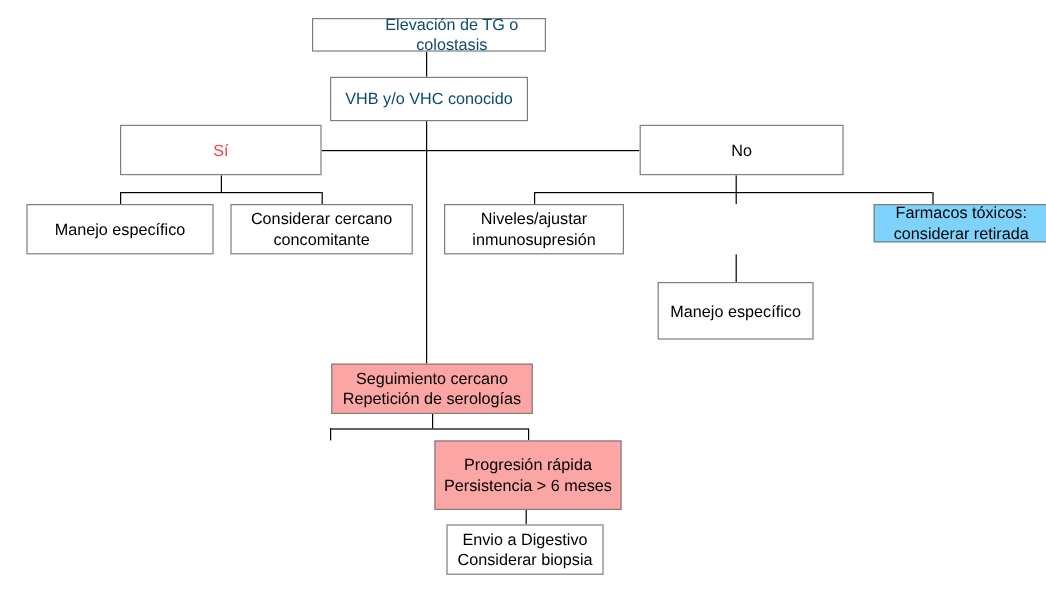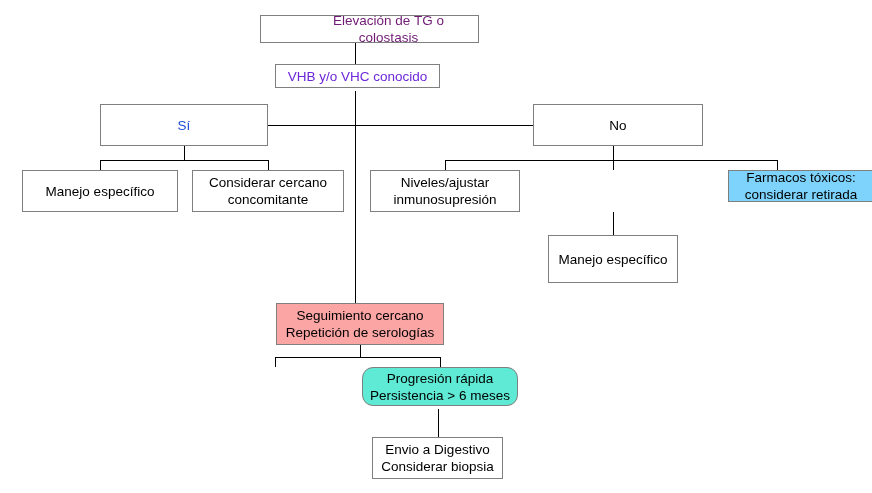--- a/index.html
+++ b/index.html
@@ -57,27 +57,27 @@
     <div class="conn h" style="left: 445px; top: 160px; width: 332px; background: rgb(0, 0, 0);"></div>
     <div class="conn v" style="left: 445px; top: 160px; height: 10px; background: rgb(0, 0, 0);"></div>
     <div class="conn v" style="left: 613px; top: 160px; height: 10px; background: rgb(0, 0, 0);"></div>
     <div class="conn v" style="left: 777px; top: 160px; height: 10px; background: rgb(0, 0, 0);"></div>
     <div class="conn v" style="left: 613px; top: 212px; height: 23px; background: rgb(0, 0, 0);"></div>
     <div class="conn v" style="left: 360px; top: 345px; height: 12px; background: rgb(0, 0, 0);"></div>
     <div class="conn h" style="left: 275px; top: 357px; width: 165px; background: rgb(0, 0, 0);"></div>
     <div class="conn v" style="left: 275px; top: 357px; height: 10px; background: rgb(0, 0, 0);"></div>
     <div class="conn v" style="left: 440px; top: 357px; height: 10px; background: rgb(0, 0, 0);"></div>
     <div class="conn v" style="left: 438px; top: 409px; height: 28px; background: rgb(0, 0, 0);"></div>
-    <div class="node" style="left: 260px; top: 15px; width: 219px; height: 28px; border-color: rgb(127, 127, 127); background: rgb(255, 255, 255); color: #701a75; padding-left: 38px;">
+    <div class="node" style="left: 260px; top: 15px; width: 195px; height: 28px; border-color: rgb(127, 127, 127); background: rgb(255, 255, 255); color: #0c4a6e; padding-left: 38px;">
       <span class="label">Elevación de TG o colostasis</span>
     </div>
-    <div class="node" style="left: 275px; top: 64px; width: 165px; height: 24px; border-color: rgb(127, 127, 127); background: rgb(255, 255, 255); color: #6d28d9;">
+    <div class="node" style="left: 275px; top: 64px; width: 165px; height: 37px; border-color: rgb(127, 127, 127); background: rgb(255, 255, 255); color: #0c4a6e;">
       <span class="label">VHB y/o VHC conocido</span>
     </div>
-    <div class="node" style="left: 100px; top: 104px; width: 168px; height: 42px; border-color: rgb(127, 127, 127); background: rgb(255, 255, 255); color: #1d4ed8;">
+    <div class="node" style="left: 100px; top: 104px; width: 168px; height: 42px; border-color: rgb(127, 127, 127); background: rgb(255, 255, 255); color: #ef4444;">
       <span class="label">Sí</span>
     </div>
     <div class="node" style="left: 533px; top: 104px; width: 170px; height: 42px; border-color: rgb(127, 127, 127); background: rgb(255, 255, 255); color: rgb(0, 0, 0);">
       <span class="label">No</span>
     </div>
     <div class="node" style="left: 22px; top: 170px; width: 156px; height: 42px; border-color: rgb(127, 127, 127); background: rgb(255, 255, 255); color: rgb(0, 0, 0);">
       <span class="label">Manejo específico</span>
     </div>
     <div class="node" style="left: 192px; top: 170px; width: 152px; height: 42px; border-color: rgb(127, 127, 127); background: rgb(255, 255, 255); color: rgb(0, 0, 0);">
       <span class="label">Considerar cercano
@@ -91,21 +91,21 @@
       <span class="label">Farmacos tóxicos:
 considerar retirada</span>
     </div>
     <div class="node" style="left: 548px; top: 235px; width: 130px; height: 48px; border-color: rgb(127, 127, 127); background: rgb(255, 255, 255); color: rgb(0, 0, 0);">
       <span class="label">Manejo específico</span>
     </div>
     <div class="node" style="left: 276px; top: 303px; width: 168px; height: 42px; border-color: rgb(127, 127, 127); background: #fca5a5; color: rgb(0, 0, 0);">
       <span class="label">Seguimiento cercano
 Repetición de serologías</span>
     </div>
-    <div class="node" style="left: 362px; top: 367px; width: 156px; height: 39px; border-color: rgb(127, 127, 127); background: #5eead4; color: rgb(0, 0, 0); border-radius: 11px;">
+    <div class="node" style="left: 362px; top: 367px; width: 156px; height: 58px; border-color: rgb(127, 127, 127); background: #fca5a5; color: rgb(0, 0, 0);">
       <span class="label">Progresión rápida
 Persistencia &gt; 6 meses</span>
     </div>
     <div class="node" style="left: 372px; top: 437px; width: 131px; height: 42px; border-color: rgb(127, 127, 127); background: rgb(255, 255, 255); color: rgb(0, 0, 0);">
       <span class="label">Envio a Digestivo
 Considerar biopsia</span>
     </div>
   </div>
 
 </body></html>

